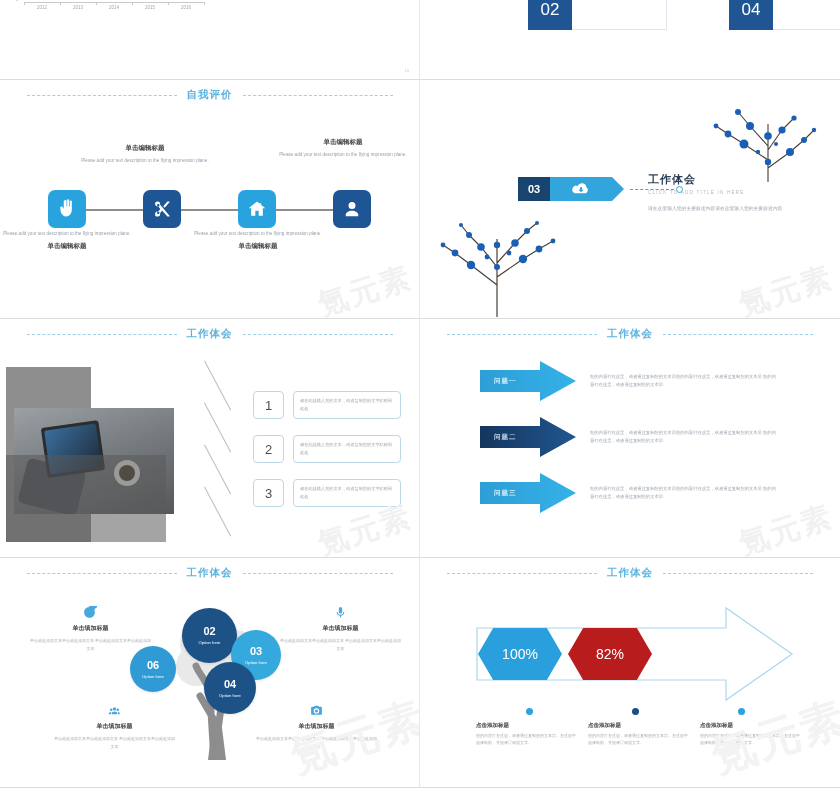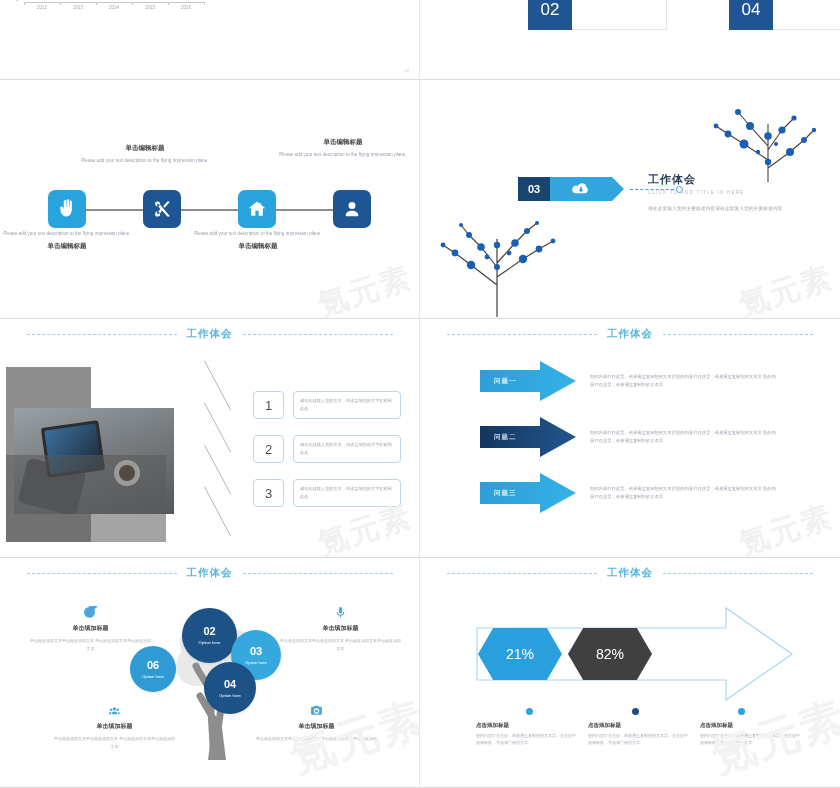--- a/index.html
+++ b/index.html
@@ -211,21 +211,21 @@
   .hexwrap { position: absolute; left: 56px; top: 48px; width: 318px; height: 96px; }
   .hex-arrow-outline { position: absolute; inset: 0; }
   .hexes { position: absolute; left: 2px; top: 22px; display: flex; gap: 6px; }
   .hex {
     width: 84px; height: 52px; position: relative;
     display: flex; align-items: center; justify-content: center;
     color: #ffffff; font-size: 14px;
     clip-path: polygon(18% 0%, 82% 0%, 100% 50%, 82% 100%, 18% 100%, 0% 50%);
   }
   .hex.lite { background: #29a0dd; }
-  .hex.dark { background: #404040; }
+  .hex.dark { background: #b91c1c; }
   .dots-row { position: absolute; left: 56px; top: 150px; width: 318px; display: flex; }
   .dot-col { width: 106px; display: flex; justify-content: center; }
   .dot { width: 7px; height: 7px; border-radius: 50%; }
   .legend-row { position: absolute; left: 56px; top: 164px; width: 330px; display: flex; gap: 12px; }
   .legend-col { width: 100px; }
   .legend-col h4 { font-size: 5.5px; color: #3f3f3f; font-weight: bold; margin-bottom: 3px; }
   .legend-col p { font-size: 4px; color: #a3abb3; line-height: 1.85; }
 </style>
 </head>
 <body>
@@ -265,20 +265,25 @@
       <div class="card-unit">
         <div class="card-num">04</div>
         <div class="card-body">
           
         </div>
       </div>
     </div>
   </div>
 
   <div class="slide">
+    <div class="sl-title-bar">
+      <span class="rule r-left"></span>
+      <span class="sl-title">自我评价</span>
+      <span class="rule"></span>
+    </div>
 
     <div class="tl-wrap">
       <div class="tl-line"></div>
       <div class="tl-icons">
         <div class="tl-icon lite">
           <svg viewBox="0 0 24 24">
               <path d="M9 2a1.2 1.2 0 012.4 0v7h.8V1.6a1.2 1.2 0 012.4 0V9h.8V3a1.2 1.2 0 012.4 0v9.4c0 4.6-2.6 8.6-6.6 8.6-3.4 0-5.1-1.9-6.6-5.1L4 11.4c-.5-1 0-2 .9-2.4.9-.4 1.8.1 2.2 1l1 2V2z"></path>
             </svg>
         </div>
         <div class="tl-icon dark">
@@ -574,21 +579,21 @@
       <span class="rule r-left"></span>
       <span class="sl-title">工作体会</span>
       <span class="rule"></span>
     </div>
 
     <div class="hexwrap">
       <svg class="hex-arrow-outline" viewBox="0 0 318 96" preserveAspectRatio="none">
         <path d="M1 22 L250 22 L250 2 L316 48 L250 94 L250 74 L1 74 Z" fill="none" stroke="#a8d7ee" stroke-width="1.2"></path>
       </svg>
       <div class="hexes">
-        <div class="hex lite">21%</div>
+        <div class="hex lite">100%</div>
         <div class="hex dark">82%</div>
       </div>
     </div>
 
     <div class="dots-row">
       <div class="dot-col">
           <span class="dot" style="background:#2da3de"></span>
         </div>
       <div class="dot-col">
           <span class="dot" style="background:#1d4d85"></span>

